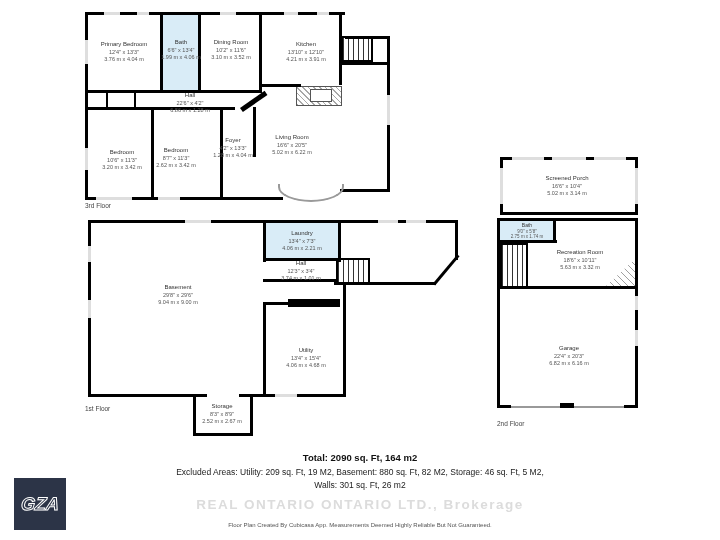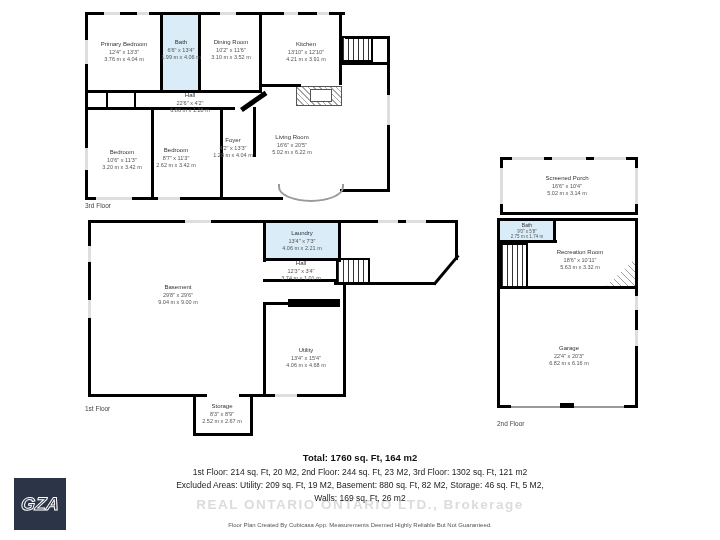--- a/index.html
+++ b/index.html
@@ -227,23 +227,22 @@
     <div class="rname">Garage</div>
     <div class="rdim">22'4" x 20'3"</div>
     <div class="rdim">6.82 m x 6.16 m</div>
   </div>
   <div class="flabel" style="left:497px;top:420px">2nd Floor</div>
 </div>
 
 <div class="watermark">REAL ONTARIO ONTARIO LTD., Brokerage</div>
 
 <div class="summary">
-  <div class="total">Total: 1760 sq. Ft, 164 m2</div>
-  <div class="sline">1st Floor: 214 sq. Ft, 20 M2, 2nd Floor: 244 sq. Ft, 23 M2, 3rd Floor: 1302 sq. Ft, 121 m2</div>
+  <div class="total">Total: 2090 sq. Ft, 164 m2</div>
   <div class="sline">Excluded Areas: Utility: 209 sq. Ft, 19 M2, Basement: 880 sq. Ft, 82 M2, Storage: 46 sq. Ft, 5 M2,</div>
-  <div class="sline">Walls: 169 sq. Ft, 26 m2</div>
+  <div class="sline">Walls: 301 sq. Ft, 26 m2</div>
 </div>
 
 <div class="disclaimer">Floor Plan Created By Cubicasa App. Measurements Deemed Highly Reliable But Not Guaranteed.</div>
 
 <div class="logo">
   <span>GZA</span>
 </div>
 
 </body></html>

